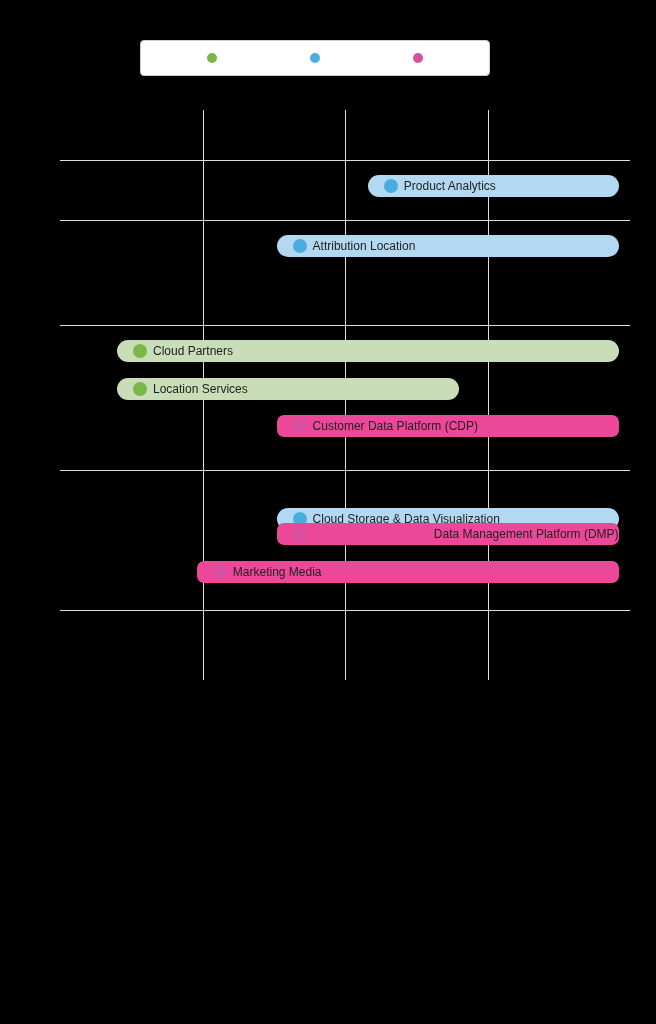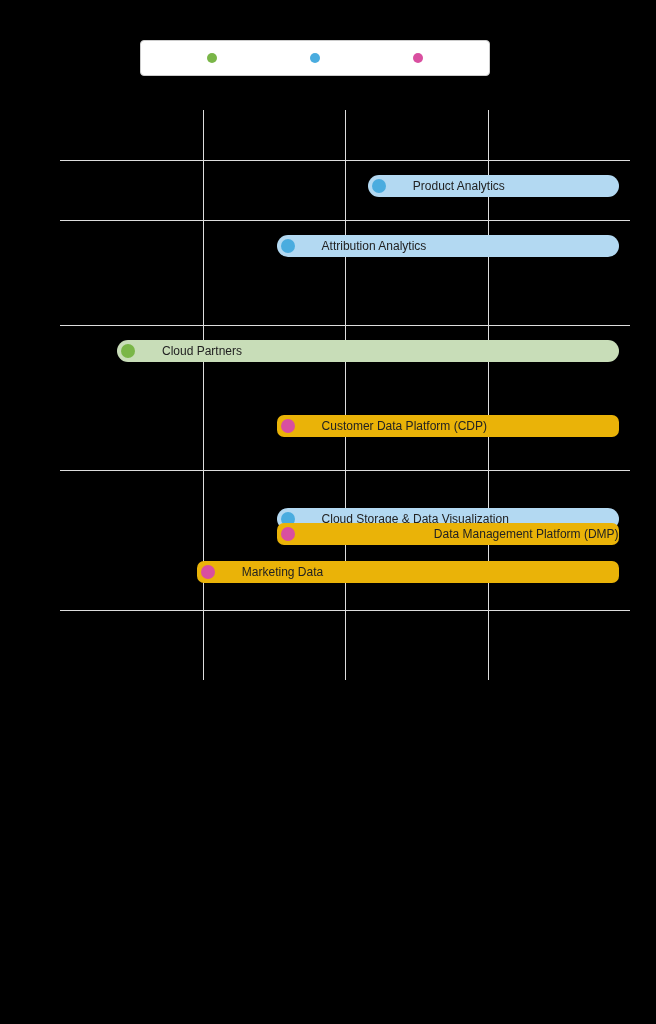--- a/index.html
+++ b/index.html
@@ -63,41 +63,40 @@
       height: 32px;
       display: flex;
       align-items: center;
     }
     .bar {
       position: absolute;
       height: 22px;
       border-radius: 11px;
       display: flex;
       align-items: center;
-      padding-left: 4px;
-      gap: 21px;
+      padding-left: 16px;
     }
     .bar-dot {
       width: 14px;
       height: 14px;
       border-radius: 50%;
       flex-shrink: 0;
       margin-right: 6px;
     }
     .bar-label {
       font-size: 12px;
       color: #222;
       white-space: nowrap;
     }
     
     .bar-blue { background: #b3d9f2; }
     .bar-blue .bar-dot { background: #4aacdf; }
     .bar-green { background: #c8ddb8; }
     .bar-green .bar-dot { background: #7ab648; }
-    .bar-pink { background: #eab308; border-radius: 7px; }
+    .bar-pink { background: #ec4899; border-radius: 7px; }
     .bar-pink .bar-dot { background: #d94fa0; }
   </style>
 </head>
 <body>
 
 <div class="legend-box">
   <span class="legend-dot" style="background:#7ab648;"></span>
   <span class="legend-dot" style="background:#4aacdf;"></span>
   <span class="legend-dot" style="background:#d94fa0;"></span>
 </div>
@@ -115,34 +114,40 @@
       <div class="bar-dot" style="background:#4aacdf;"></div>
       <span class="bar-label">Product Analytics</span>
     </div>
   </div>
 
   <div class="hline" style="top:110px;"></div>
 
   <div class="bar-row" style="top:120px;">
     <div class="bar bar-blue" style="left:38%; width:60%;">
       <div class="bar-dot" style="background:#4aacdf;"></div>
-      <span class="bar-label">Attribution Analytics</span>
+      <span class="bar-label">Attribution Location</span>
     </div>
   </div>
 
 
   <div class="hline" style="top:215px;"></div>
 
   <div class="bar-row" style="top:225px;">
     <div class="bar bar-green" style="left:10%; width:88%;">
       <div class="bar-dot" style="background:#7ab648;"></div>
       <span class="bar-label">Cloud Partners</span>
     </div>
   </div>
 
+  <div class="bar-row" style="top:263px;">
+    <div class="bar bar-green" style="left:10%; width:60%;">
+      <div class="bar-dot" style="background:#7ab648;"></div>
+      <span class="bar-label">Location Services</span>
+    </div>
+  </div>
 
   <div class="bar-row" style="top:300px;">
     <div class="bar bar-pink" style="left:38%; width:60%;">
       <div class="bar-dot" style="background:#d94fa0;"></div>
       <span class="bar-label">Customer Data Platform (CDP)</span>
     </div>
   </div>
 
   <div class="hline" style="top:360px;"></div>
 
@@ -156,19 +161,19 @@
   <div class="bar-row" style="top:408px;">
     <div class="bar bar-pink" style="left:38%; width:60%;justify-content:space-between;">
       <div class="bar-dot" style="background:#d94fa0;"></div>
       <span class="bar-label">Data Management Platform (DMP)</span>
     </div>
   </div>
 
   <div class="bar-row" style="top:446px;">
     <div class="bar bar-pink" style="left:24%; width:74%;">
       <div class="bar-dot" style="background:#d94fa0;"></div>
-      <span class="bar-label">Marketing Data</span>
+      <span class="bar-label">Marketing Media</span>
     </div>
   </div>
 
   <div class="hline" style="top:500px;"></div>
 
 </div>
 
 </body></html>

